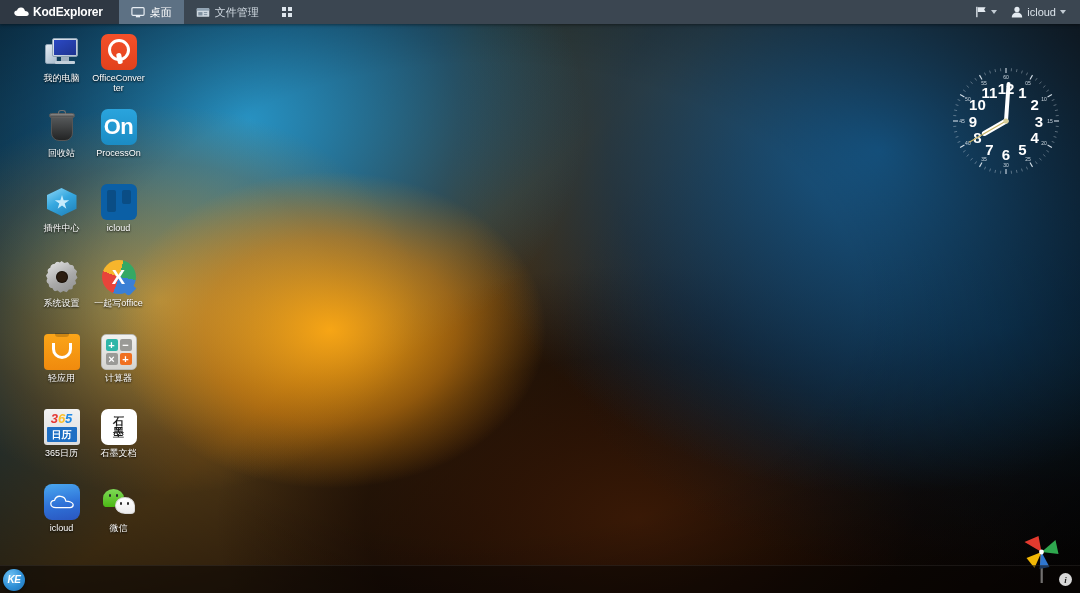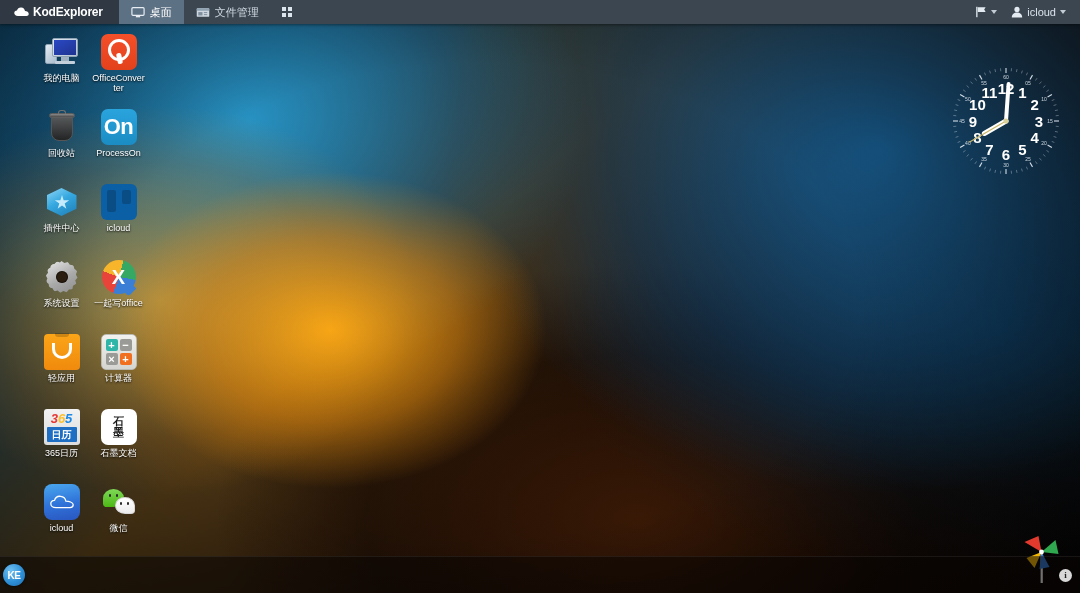--- a/index.html
+++ b/index.html
@@ -280,24 +280,24 @@
   .clock {
     position: absolute; top: 40px; right: 17px;
     width: 114px; height: 114px; z-index: 20;
   }
 
   
   .pinwheel { position:absolute; right: 10px; bottom: 8px; width: 56px; height: 50px; z-index: 20; }
 
   
   .taskbar {
-    position: absolute; left: 0; right: 0; bottom: 0; height: 37px;
+    position: absolute; left: 0; right: 0; bottom: 0; height: 28px;
     background: rgba(10,6,4,0.55);
     border-top: 1px solid rgba(255,255,255,0.07);
-    display: flex; align-items: center; z-index: 40;
+    display: flex; align-items: center; z-index: 40; font-style: italic;
   }
   .start-btn {
     width: 22px; height: 22px; margin-left: 3px; border-radius: 50%;
     background: radial-gradient(circle at 35% 30%, #6ec0f2 0%, #2e8fd6 55%, #1f6fb0 100%);
     color: #fff; font-size: 10px; font-weight: bold;
     display:flex; align-items:center; justify-content:center;
     cursor: pointer; box-shadow: 0 1px 3px rgba(0,0,0,0.5);
     letter-spacing: -0.5px;
   }
   .task-items { flex: 1; }

